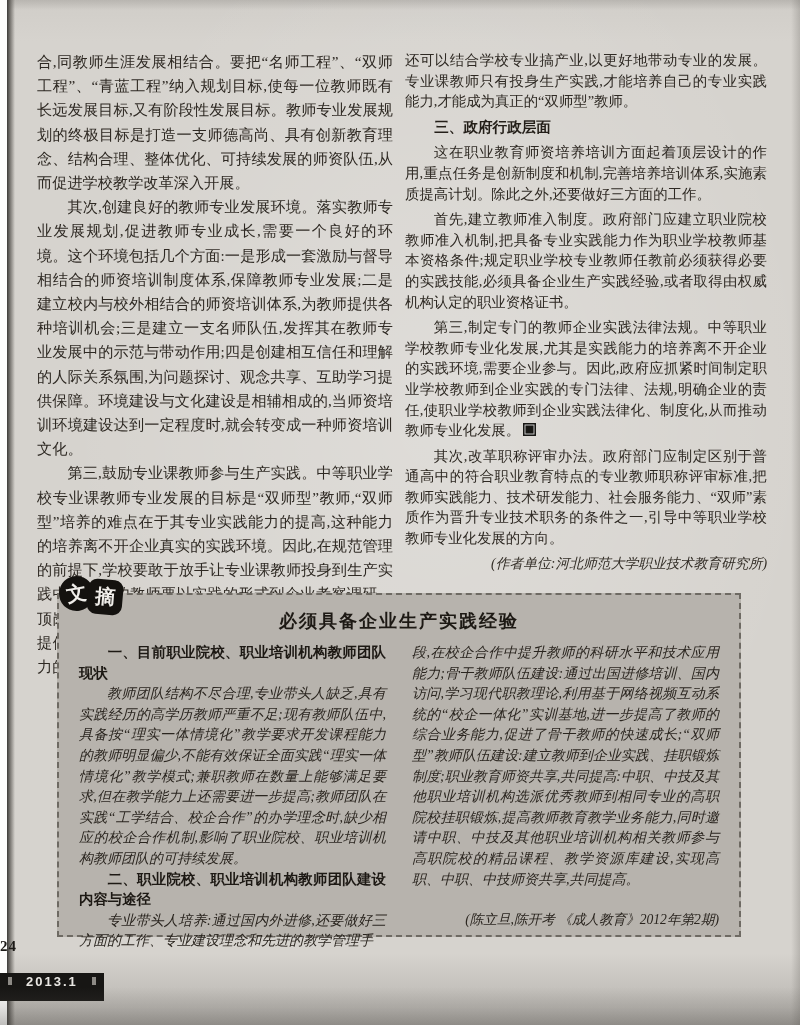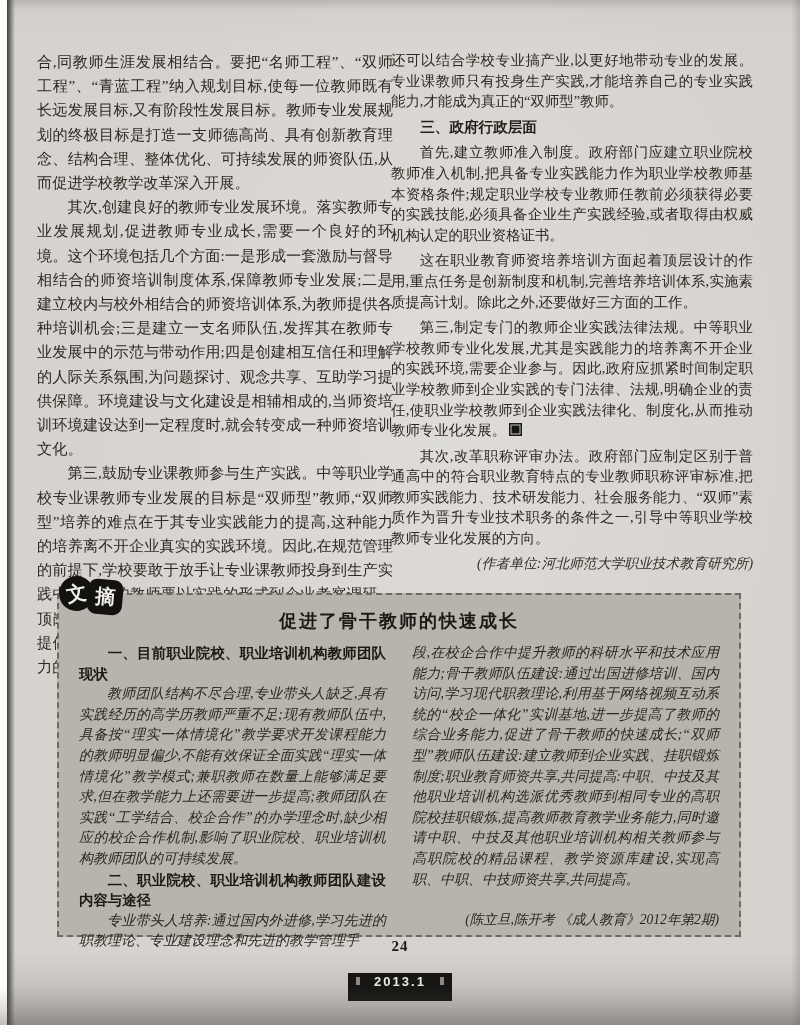--- a/index.html
+++ b/index.html
@@ -21,21 +21,21 @@
   .edge-top{position:absolute;left:0;top:0;width:100%;height:10px;
     background:linear-gradient(180deg, rgba(140,137,132,.35), rgba(140,137,132,0));}
   .edge-bottom{position:absolute;left:0;bottom:0;width:100%;height:38px;
     background:linear-gradient(180deg, rgba(95,92,88,0) 0%, rgba(95,92,88,.18) 55%, rgba(75,72,68,.35) 100%);}
   .edge-right{position:absolute;right:0;top:0;width:9px;height:100%;
     background:linear-gradient(270deg, rgba(110,107,102,.30), rgba(110,107,102,0));}
 
   
   .col{position:absolute;top:50px;color:var(--ink);text-align:justify;}
   .col-left{left:37px;width:356px;font-size:15.2px;line-height:24.2px;}
-  .col-right{left:391px;width:362px;font-size:14.4px;line-height:20.6px;}
+  .col-right{left:405px;width:362px;font-size:14.4px;line-height:20.6px;}
   .col p{text-indent:2em;}
   .col p.no-indent{text-indent:0;}
   .col-right p{margin-bottom:5px;}
   .col-right h3{font-size:14.6px;font-weight:bold;text-indent:2em;margin:3px 0 5px 0;color:#241f19;
     font-family:"Liberation Sans","DejaVu Sans",sans-serif;}
   .attribution{display:block;text-align:right;font-style:italic;font-size:13.8px;margin-top:0;color:#322d26;}
   .end-mark{display:inline-block;width:13px;height:13px;background:#171614;vertical-align:-1px;margin-left:3px;
     box-shadow:inset 0 0 0 1.5px #171614, inset 0 0 0 2.5px rgba(255,255,255,.75);}
 
   
@@ -46,25 +46,25 @@
   .digest-badge{position:absolute;left:0px;top:-19px;display:flex;}
   .badge-glyph{width:35px;height:35px;background:#14120f;color:#f0eeea;display:flex;align-items:center;justify-content:center;
     font-size:20px;font-weight:bold;font-family:"Liberation Sans","DejaVu Sans",sans-serif;}
   .badge-char-1{border-radius:50%;transform:rotate(-10deg);}
   .badge-char-2{border-radius:9px;transform:rotate(5deg) translate(-6px,4px);}
   .digest-cols{display:flex;gap:26px;padding:10px 20px 0 20px;}
   .digest-col{flex:1;color:#2a251f;text-align:justify;font-size:14px;line-height:20.6px;}
   .digest-col p{text-indent:2em;font-style:italic;}
   .digest-col p.no-indent{text-indent:0;}
   .digest-col h4{font-size:14.4px;font-weight:bold;text-indent:2em;font-style:normal;color:#1d1914;
-    font-family:Liberation Serif, serif;}
+    font-family:Liberation Mono, monospace;}
   .citation{display:block;text-align:right;font-style:italic;font-size:13.6px;margin-top:20px;color:#2a251f;}
 
   
-  .footer{position:absolute;left:0;top:938px;width:100%;text-align:center;}
+  .footer{position:absolute;left:0;top:938px;width:100%;}
   .page-num{font-size:15px;font-weight:bold;color:#1c1a17;letter-spacing:1px;}
   .issue-bar{position:relative;display:inline-block;margin-top:18px;background:var(--bar-bg);color:#e9e7e3;
     font-family:"Liberation Sans","DejaVu Sans",sans-serif;font-weight:bold;font-size:13px;letter-spacing:2px;
     padding:1px 26px 12px 26px;}
   .issue-bar::before,.issue-bar::after{content:"";position:absolute;top:4px;width:4px;height:8px;background:#8d8a85;}
   .issue-bar::before{left:8px;}
   .issue-bar::after{right:8px;}
 </style>
 </head>
 <body>
@@ -77,39 +77,39 @@
 
   <div class="col col-left">
     <p class="no-indent">合,同教师生涯发展相结合。要把“名师工程”、“双师工程”、“青蓝工程”纳入规划目标,使每一位教师既有长远发展目标,又有阶段性发展目标。教师专业发展规划的终极目标是打造一支师德高尚、具有创新教育理念、结构合理、整体优化、可持续发展的师资队伍,从而促进学校教学改革深入开展。</p>
     <p>其次,创建良好的教师专业发展环境。落实教师专业发展规划,促进教师专业成长,需要一个良好的环境。这个环境包括几个方面:一是形成一套激励与督导相结合的师资培训制度体系,保障教师专业发展;二是建立校内与校外相结合的师资培训体系,为教师提供各种培训机会;三是建立一支名师队伍,发挥其在教师专业发展中的示范与带动作用;四是创建相互信任和理解的人际关系氛围,为问题探讨、观念共享、互助学习提供保障。环境建设与文化建设是相辅相成的,当师资培训环境建设达到一定程度时,就会转变成一种师资培训文化。</p>
     <p>第三,鼓励专业课教师参与生产实践。中等职业学校专业课教师专业发展的目标是“双师型”教师,“双师型”培养的难点在于其专业实践能力的提高,这种能力的培养离不开企业真实的实践环境。因此,在规范管理的前提下,学校要敢于放手让专业课教师投身到生产实践中。一般的教师要以实践的形式到企业考察调研、顶岗工作、学习技术。有能力的教师要为区域内企业提供技术服务,搞产品开发,做兼职技术顾问。再有能力的,</p>
   </div>
 
   <div class="col col-right">
     <p class="no-indent">还可以结合学校专业搞产业,以更好地带动专业的发展。专业课教师只有投身生产实践,才能培养自己的专业实践能力,才能成为真正的“双师型”教师。</p>
     <h3>三、政府行政层面</h3>
+    <p>这在职业教育师资培养培训方面起着顶层设计的作用,重点任务是创新制度和机制,完善培养培训体系,实施素质提高计划。除此之外,还要做好三方面的工作。</p>
     <p>首先,建立教师准入制度。政府部门应建立职业院校教师准入机制,把具备专业实践能力作为职业学校教师基本资格条件;规定职业学校专业教师任教前必须获得必要的实践技能,必须具备企业生产实践经验,或者取得由权威机构认定的职业资格证书。</p>
-    <p>这在职业教育师资培养培训方面起着顶层设计的作用,重点任务是创新制度和机制,完善培养培训体系,实施素质提高计划。除此之外,还要做好三方面的工作。</p>
     <p><span>第三,制定专门的教师企业实践法律法规。中等职业学校教师专业化发展,尤其是实践能力的培养离不开企业的实践环境,需要企业参与。因此,政府应抓紧时间制定职业学校教师到企业实践的专门法律、法规,明确企业的责任,使职业学校教师到企业实践法律化、制度化,从而推动教师专业化发展。</span><span class="end-mark"></span></p>
     <p>其次,改革职称评审办法。政府部门应制定区别于普通高中的符合职业教育特点的专业教师职称评审标准,把教师实践能力、技术研发能力、社会服务能力、“双师”素质作为晋升专业技术职务的条件之一,引导中等职业学校教师专业化发展的方向。</p>
     <span class="attribution">(作者单位:河北师范大学职业技术教育研究所)</span>
   </div>
 
   <div class="digest">
     <div class="digest-badge">
       <div class="badge-glyph badge-char-1">文</div>
       <div class="badge-glyph badge-char-2">摘</div>
     </div>
-    <div class="digest-title">促进了骨干教师的快速成长</div>
+    <div class="digest-title">必须具备企业生产实践经验</div>
     <div class="digest-cols">
       <div class="digest-col">
         <h4>一、目前职业院校、职业培训机构教师团队现状</h4>
         <p>教师团队结构不尽合理,专业带头人缺乏,具有实践经历的高学历教师严重不足;现有教师队伍中,具备按“理实一体情境化”教学要求开发课程能力的教师明显偏少,不能有效保证全面实践“理实一体情境化”教学模式;兼职教师在数量上能够满足要求,但在教学能力上还需要进一步提高;教师团队在实践“工学结合、校企合作”的办学理念时,缺少相应的校企合作机制,影响了职业院校、职业培训机构教师团队的可持续发展。</p>
         <h4>二、职业院校、职业培训机构教师团队建设内容与途径</h4>
-        <p>专业带头人培养:通过国内外进修,学习先进的职教理论、专业建设理念和先进的教学管理手</p>
+        <p>专业带头人培养:通过国内外进修,还要做好三方面的工作、专业建设理念和先进的教学管理手</p>
       </div>
       <div class="digest-col">
         <p class="no-indent">段,在校企合作中提升教师的科研水平和技术应用能力;骨干教师队伍建设:通过出国进修培训、国内访问,学习现代职教理论,利用基于网络视频互动系统的“校企一体化”实训基地,进一步提高了教师的综合业务能力,促进了骨干教师的快速成长;“双师型”教师队伍建设:建立教师到企业实践、挂职锻炼制度;职业教育师资共享,共同提高:中职、中技及其他职业培训机构选派优秀教师到相同专业的高职院校挂职锻炼,提高教师教育教学业务能力,同时邀请中职、中技及其他职业培训机构相关教师参与高职院校的精品课程、教学资源库建设,实现高职、中职、中技师资共享,共同提高。</p>
         <span class="citation">(陈立旦,陈开考 《成人教育》2012年第2期)</span>
       </div>
     </div>
   </div>
 
   <div class="footer">
     <div class="page-num">24</div>

